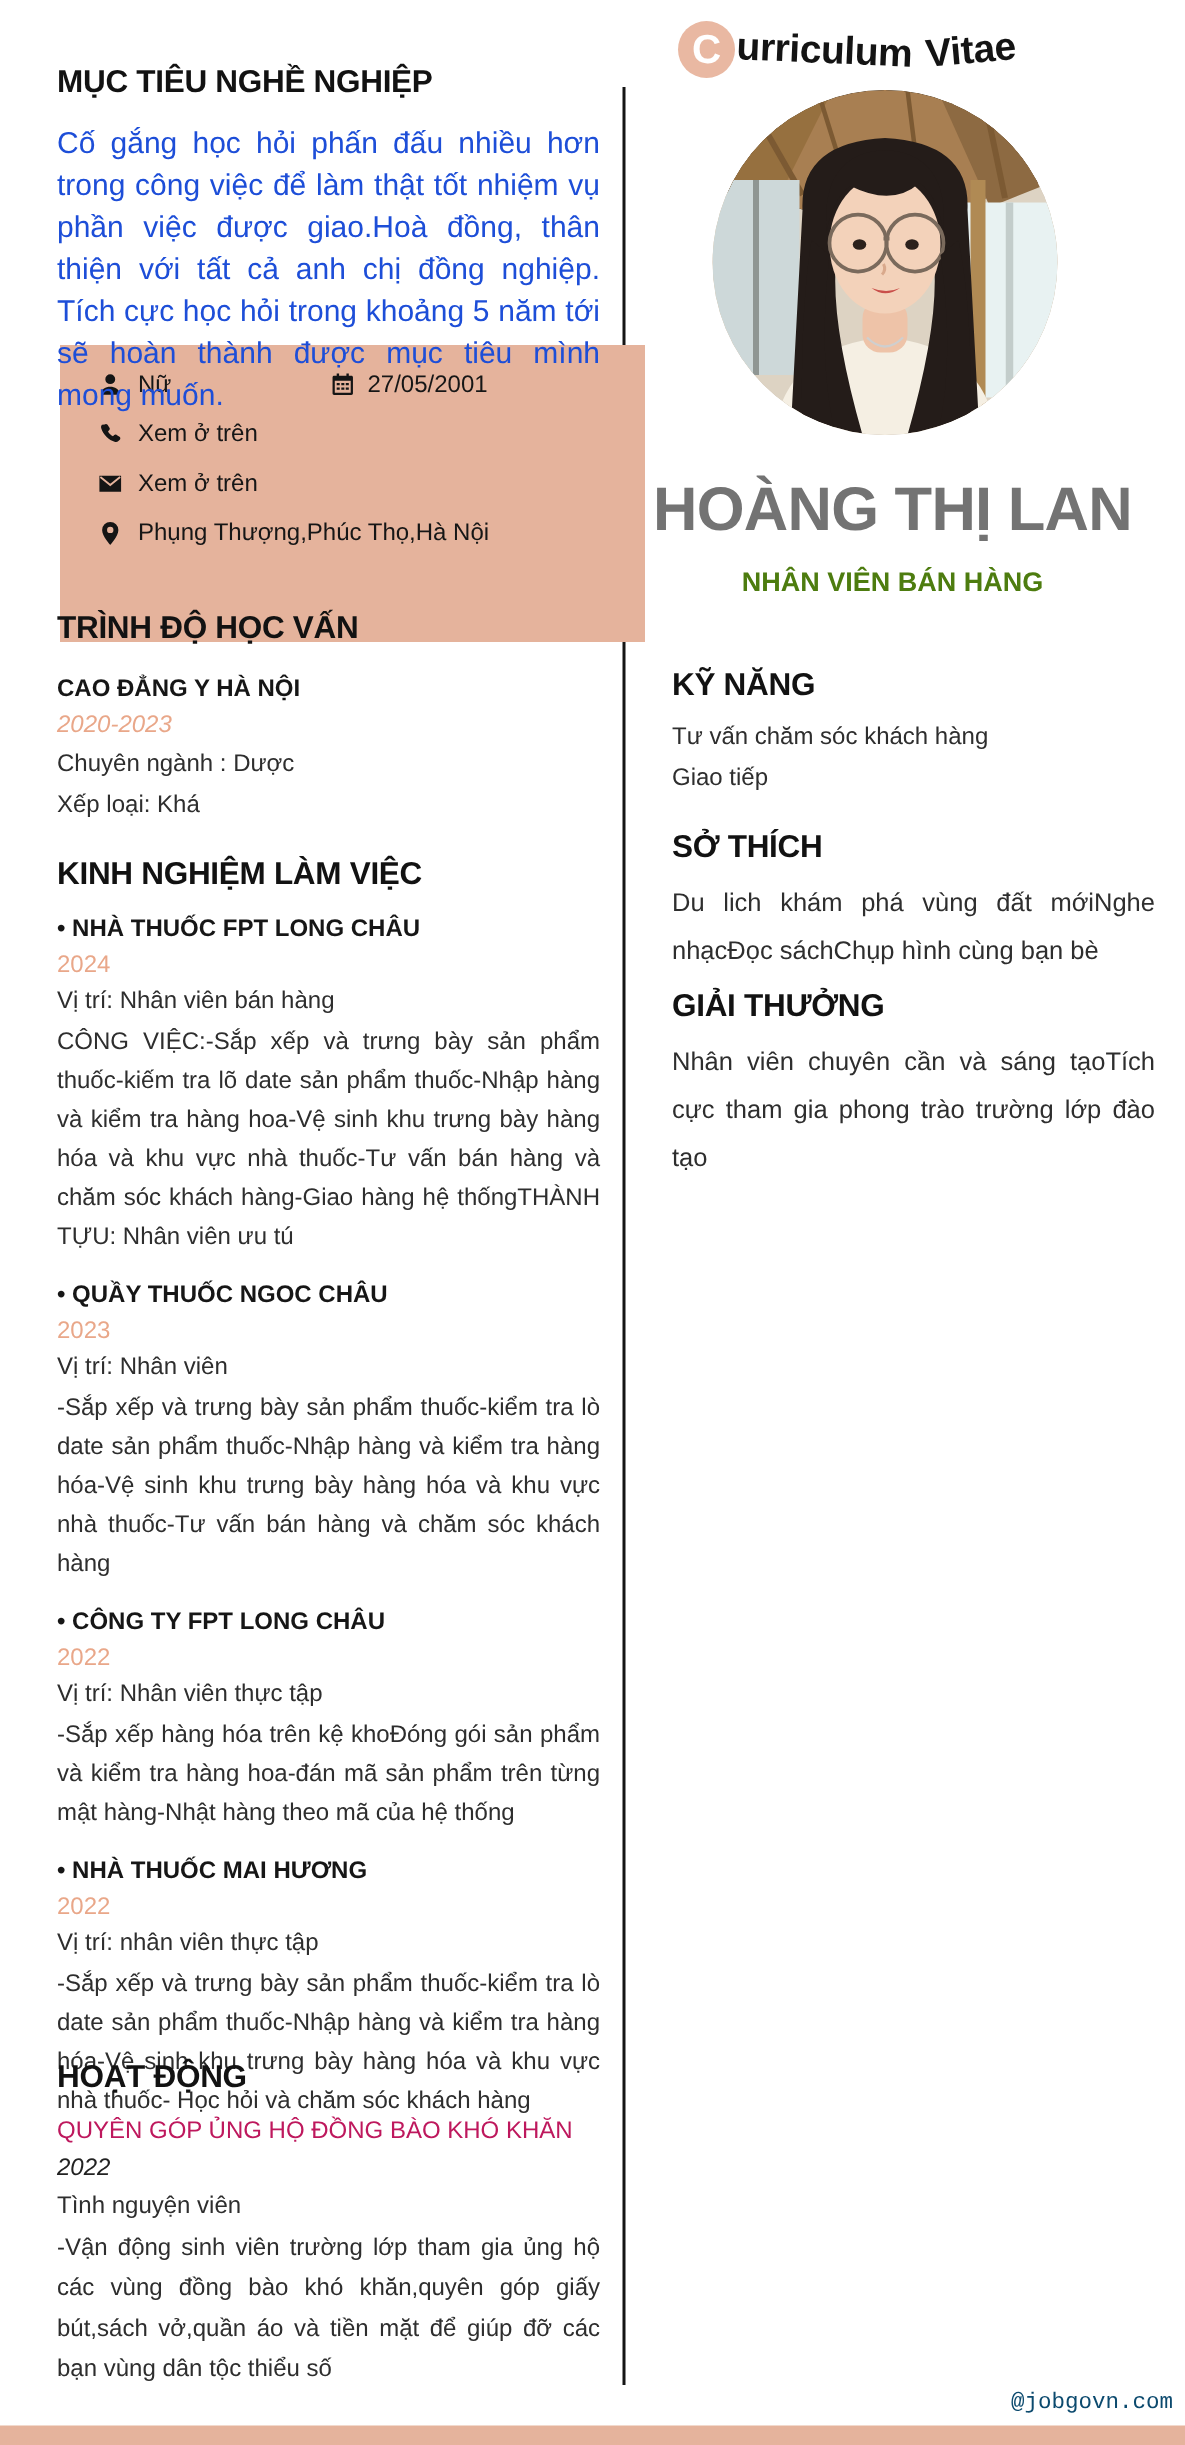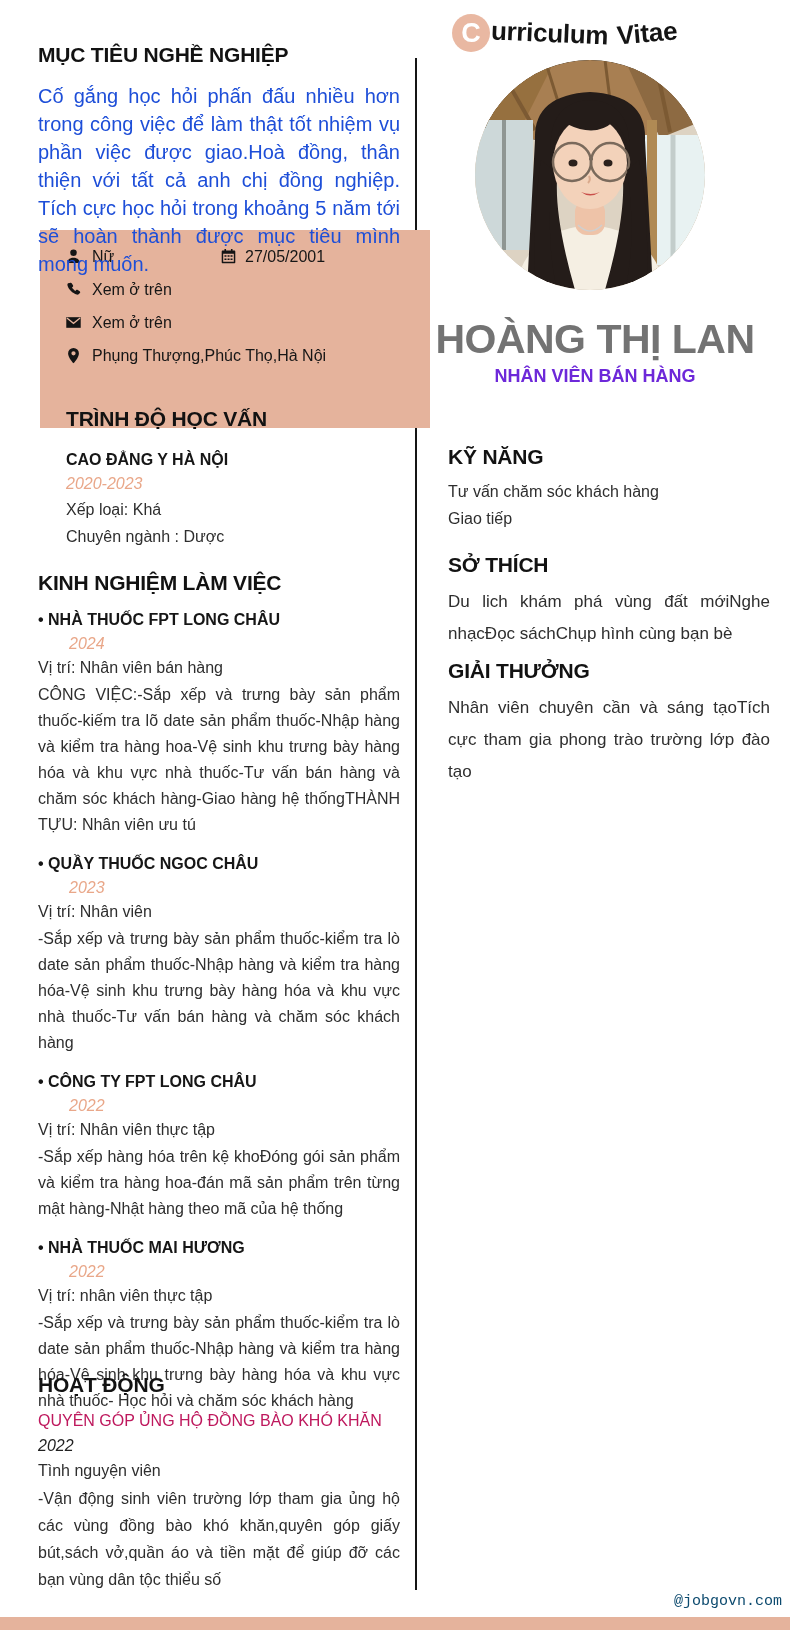--- a/index.html
+++ b/index.html
@@ -31,29 +31,29 @@
     background:#E5B39C; z-index:2; padding:10px 0 0 25px;
   }
   .info-row {
     display:flex; align-items:center; height:33px; font-size:16px; color:#161616;
     position:relative;
   }
   .info-row .icon { width:17px; height:17px; margin-right:10px; flex:0 0 17px; display:inline-flex; }
   .info-row .icon svg { width:17px; height:17px; }
   .info-dob { position:absolute; left:155px; top:0; height:33px; display:flex; align-items:center; }
   .info-dob .icon { margin-right:8px; }
-  #education { top:406px;margin-left:28px; }
+  #education { top:406px; }
   .sub-bold { font-size:16px; font-weight:bold; color:#161616; line-height:24px; margin-top:16px; }
   .year { font-size:16px; font-style:italic; color:#E9A789; line-height:24px; }
   .plain-line { font-size:16px; line-height:27px; color:#2e2e2e; }
   #experience { top:570px; }
   .job { margin-bottom:14px; }
   .job:first-of-type .job-title { margin-top:12px; }
   .job-title { font-size:16px; font-weight:bold; color:#161616; line-height:24px; }
-  .job-year { font-size:16px; font-style:italic; color:#E9A789; line-height:24px;margin-left:31px; }
+  .job-year { font-size:16px; color:#E9A789; line-height:24px; }
   .job-pos { font-size:16px; line-height:24px; color:#2e2e2e; }
   .job-desc { font-size:16px; line-height:26px; text-align:justify; color:#2e2e2e; margin-top:2px; }
   #activities { top:1372px; }
   .act-name { font-size:16px; line-height:25px; color:#be185d; margin-top:10px; }
   .act-year { font-size:16px; font-style:italic; color:#222; line-height:25px; }
   .act-role { font-size:16px; line-height:25px; color:#2e2e2e; }
   .act-desc { font-size:16px; line-height:27px; text-align:justify; color:#2e2e2e; margin-top:2px; }
   
   .logo { position:absolute; left:452px; top:14px; display:flex; align-items:center; z-index:3; }
   .logo-c {
@@ -64,21 +64,21 @@
   .logo-t1 { display:inline-block; font-size:26px; font-weight:bold; color:#141414;
              margin-left:1px; transform:rotate(2.5deg); letter-spacing:-0.3px; }
   .logo-t2 { display:inline-block; font-size:26px; font-weight:bold; color:#141414;
              margin-left:9px; transform:rotate(-5deg); letter-spacing:-0.3px; }
   .photo {
     position:absolute; left:475px; top:60px; width:230px; height:230px;
     border-radius:50%; overflow:hidden; z-index:3; background:#cfc4b4;
   }
   .name-block { position:absolute; left:420px; top:316px; width:350px; text-align:center; z-index:3; }
   .cv-name { font-size:41px; font-weight:bold; color:#737373; letter-spacing:-0.5px; line-height:46px; }
-  .cv-title { font-size:18px; font-weight:bold; color:#6d28d9; margin-top:4px; }
+  .cv-title { font-size:18px; font-weight:bold; color:#4d7c0f; margin-top:16px; }
   .right-col { position:absolute; left:448px; top:444px; width:322px; z-index:3; }
   .skill-item { font-size:16px; line-height:27px; color:#2e2e2e; }
   .skills-list { margin-top:8px; }
   .r-para { font-size:17px; line-height:32px; text-align:justify; color:#2e2e2e; margin-top:8px; }
   .gap20 { margin-top:20px; }
   .gap8 { margin-top:8px; }
   
   .watermark {
     position:absolute; right:8px; bottom:20px;
     font-family:"Liberation Mono", monospace; font-size:15px; color:#0c4a6e; z-index:3;
@@ -139,22 +139,22 @@
         </svg>
     </span>
     <span>Phụng Thượng,Phúc Thọ,Hà Nội</span>
   </div>
 </div>
 
 <section class="left-block" id="education">
   <h2 class="sec-h">TRÌNH ĐỘ HỌC VẤN</h2>
   <div class="sub-bold">CAO ĐẲNG Y HÀ NỘI</div>
   <div class="year">2020-2023</div>
+  <div class="plain-line">Chuyên ngành : Dược</div>
   <div class="plain-line">Xếp loại: Khá</div>
-  <div class="plain-line">Chuyên ngành : Dược</div>
 </section>
 
 <section class="left-block" id="experience">
   <h2 class="sec-h">KINH NGHIỆM LÀM VIỆC</h2>
 
   <div class="job">
     <div class="job-title">• NHÀ THUỐC FPT LONG CHÂU</div>
     <div class="job-year">2024</div>
     <div class="job-pos">Vị trí: Nhân viên bán hàng</div>
     <div class="job-desc">CÔNG VIỆC:-Sắp xếp và trưng bày sản phẩm thuốc-kiếm tra lõ date sản phẩm thuốc-Nhập hàng và kiểm tra hàng hoa-Vệ sinh khu trưng bày hàng hóa và khu vực nhà thuốc-Tư vấn bán hàng và chăm sóc khách hàng-Giao hàng hệ thốngTHÀNH TỰU: Nhân viên ưu tú</div>

